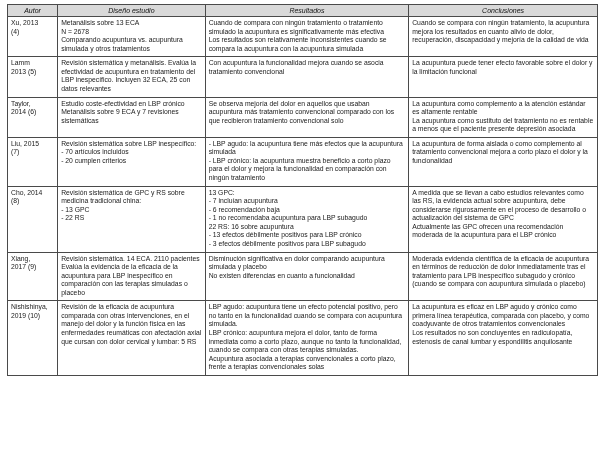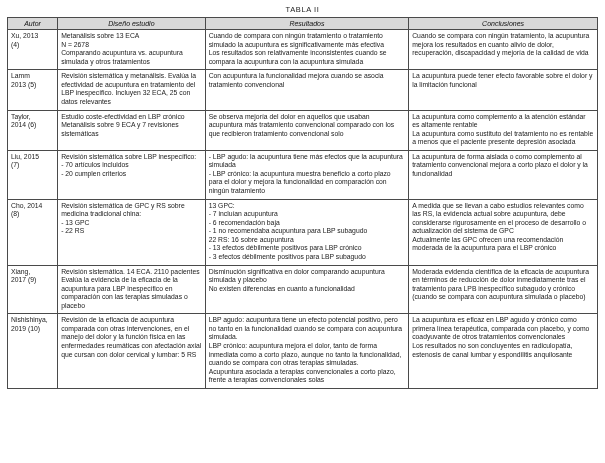--- a/index.html
+++ b/index.html
@@ -49,21 +49,20 @@
   }
   col.c-autor { width: 8.5%; }
   col.c-diseno { width: 25%; }
   col.c-resultados { width: 34.5%; }
   col.c-conclusiones { width: 32%; }
 </style>
 </head>
 <body>
 
 <div class="page">
-  <div class="table-title">TABLA II</div>
 
   <table class="studies">
     <colgroup>
       <col class="c-autor">
       <col class="c-diseno">
       <col class="c-resultados">
       <col class="c-conclusiones">
     </colgroup>
     <thead>
       <tr>

